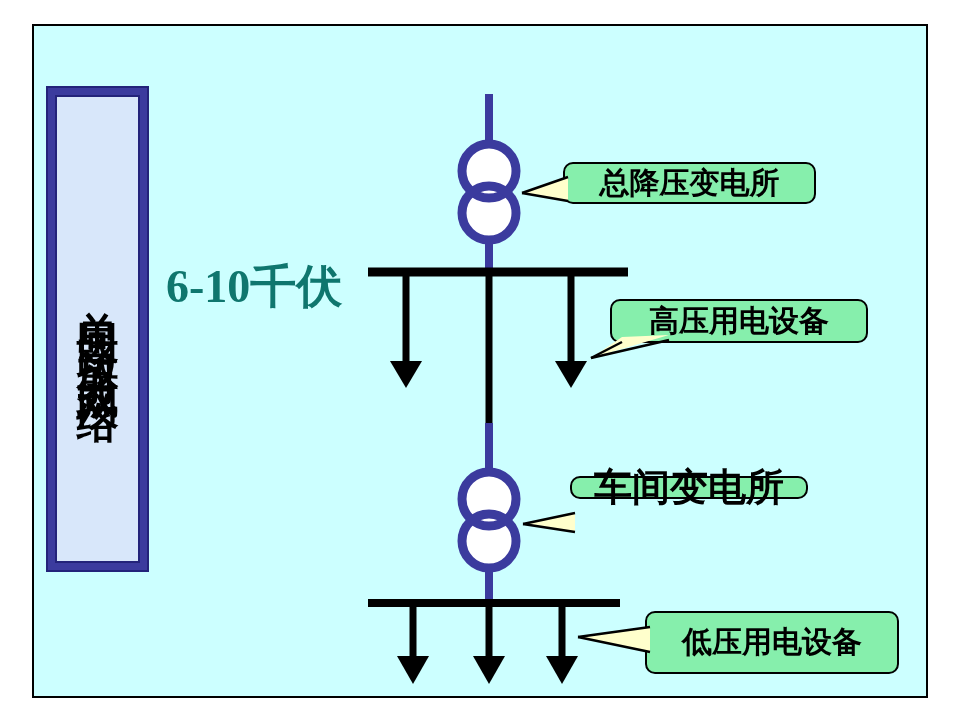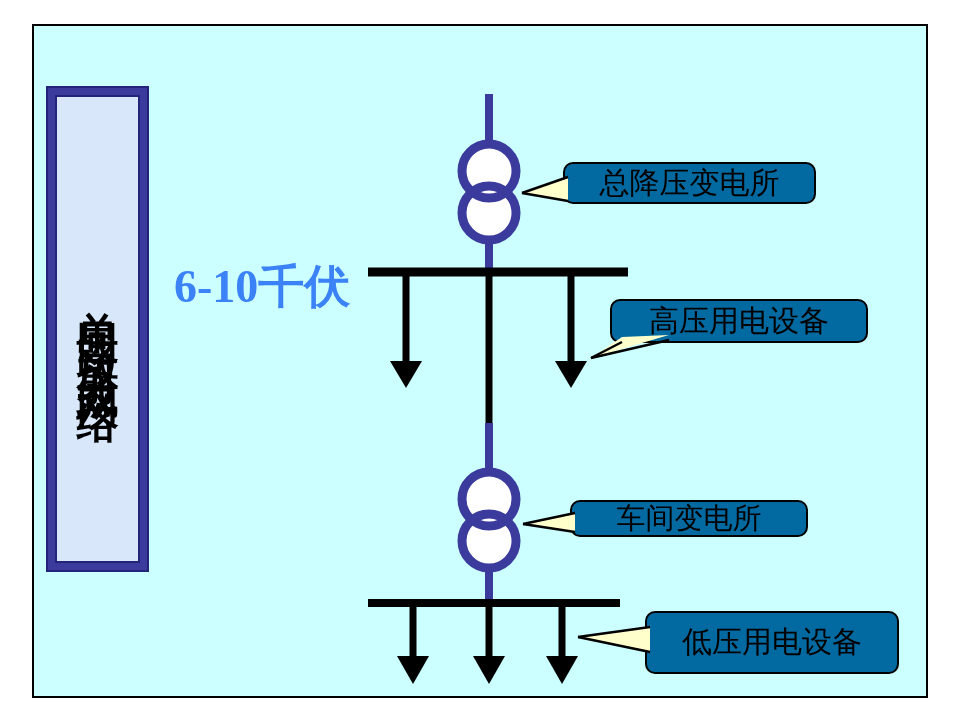--- a/index.html
+++ b/index.html
@@ -22,34 +22,34 @@
   }
   .title-text{
     writing-mode:vertical-rl;text-orientation:upright;
     font-family:"Liberation Serif","DejaVu Serif",serif;
     font-weight:bold;font-size:42px;letter-spacing:13px;color:#000;
     line-height:1;white-space:nowrap;
   }
   svg.layer{position:absolute;left:0;top:0;z-index:1;}
   svg.tails{z-index:3;pointer-events:none;}
   .callout{
-    position:absolute;z-index:2;background:#0369a1;
+    position:absolute;z-index:2;background:#86efac;
     border:2px solid #000;border-radius:10px;box-sizing:border-box;
     display:flex;align-items:center;justify-content:center;
-    font-weight:normal;font-size:30px;color:#000;white-space:nowrap;
+    font-weight:bold;font-size:30px;color:#000;white-space:nowrap;
   }
   .callout.main-substation{left:563px;top:162px;width:253px;height:42px;}
   .callout.hv-equipment{left:610px;top:299px;width:258px;height:44px;}
-  .callout.workshop-substation{left:570px;top:500px;width:238px;height:37px;font-size:29px;}
+  .callout.workshop-substation{left:570px;top:476px;width:238px;height:23px;font-size:38px;}
   .callout.lv-equipment{left:645px;top:611px;width:254px;height:63px;}
   .voltage{
     position:absolute;z-index:2;font-weight:bold;line-height:1;
     font-family:"Liberation Serif","DejaVu Serif",serif;white-space:nowrap;
   }
-  .voltage.hv{left:174px;top:264px;font-size:46px;color:#3b82f6;}
+  .voltage.hv{left:166px;top:264px;font-size:46px;color:#0f766e;}
   .voltage.lv{left:170px;top:585px;font-size:42px;color:#996633;}
 </style>
 </head>
 <body>
 
 <div class="slide">
 
   <div class="frame"></div>
 
   <svg class="layer" width="960" height="720" viewBox="0 0 960 720">

